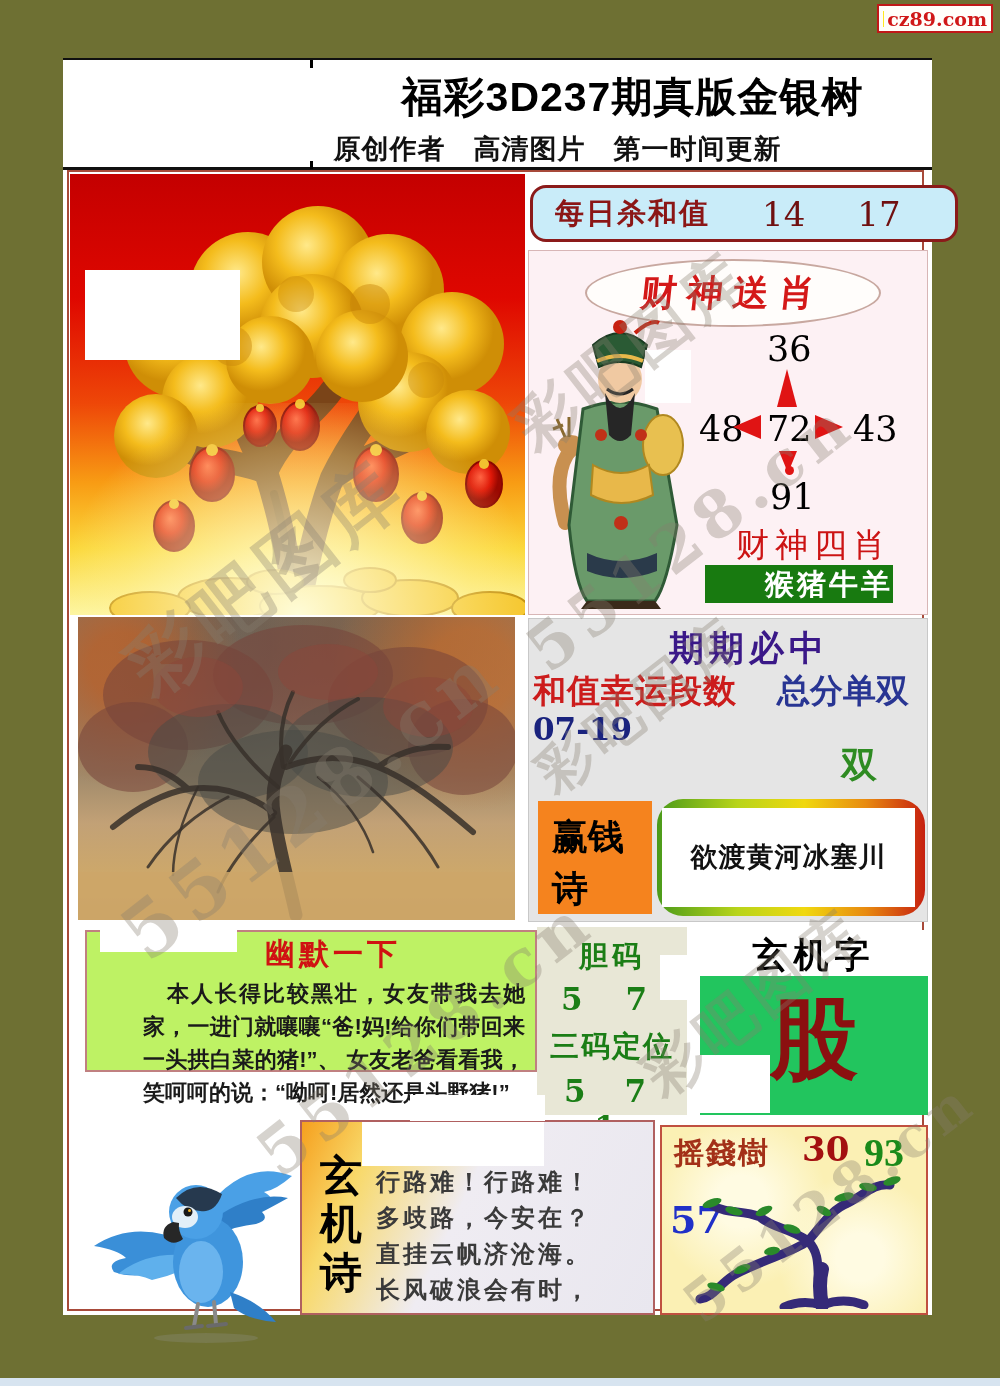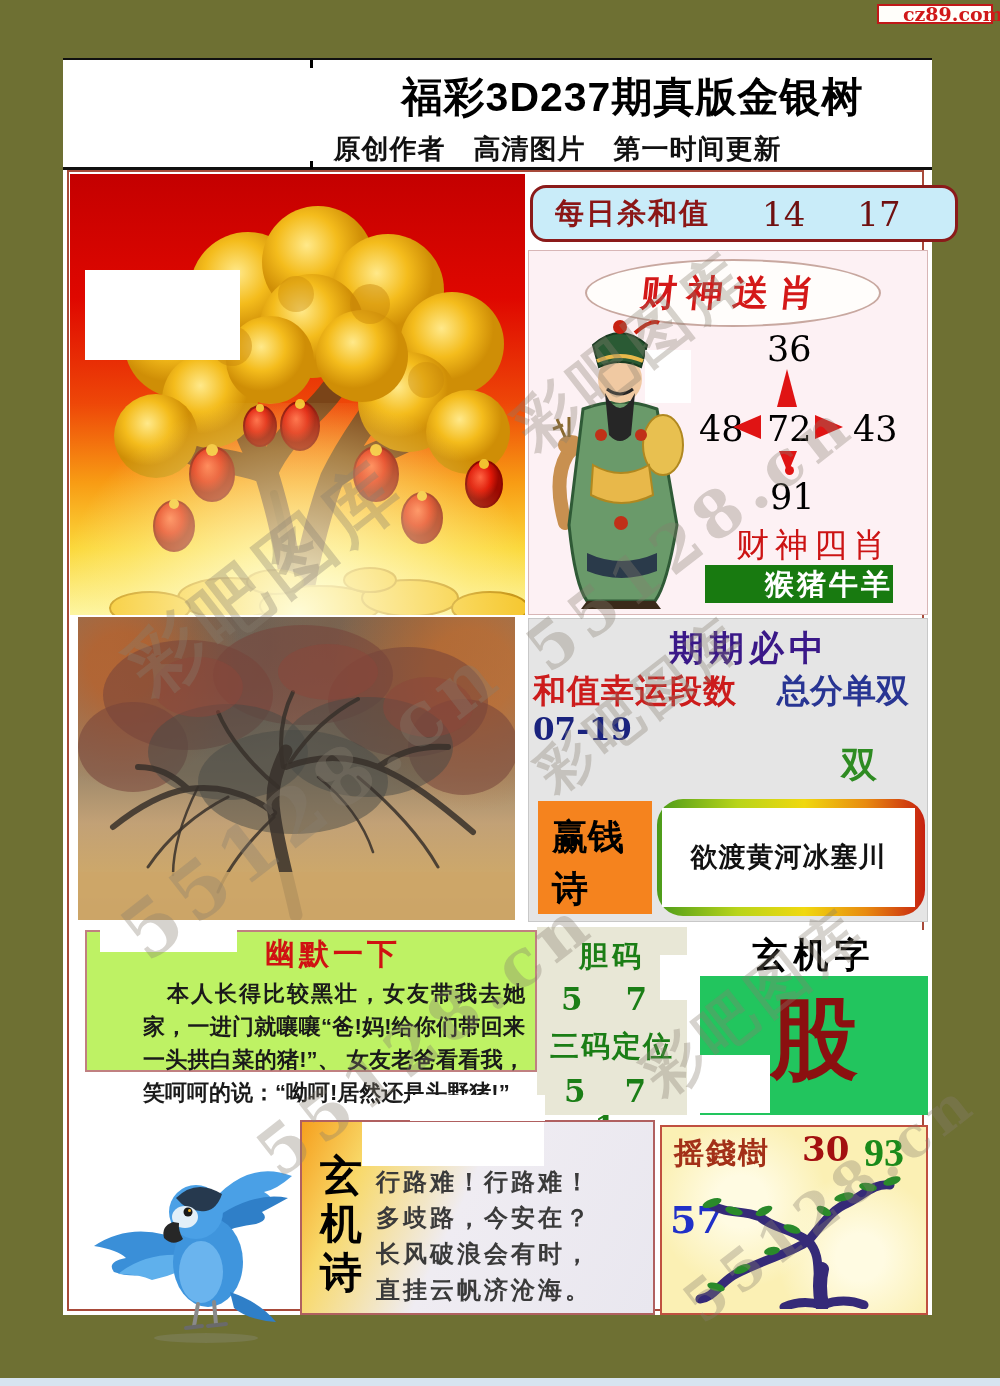--- a/index.html
+++ b/index.html
@@ -2,22 +2,22 @@
 <html><head>
 <meta charset="utf-8">
 <style>
   html,body{margin:0;padding:0;}
   body{
     width:1000px;height:1386px;position:relative;overflow:hidden;
     background:#6e7033;
     font-family:"Liberation Sans",sans-serif;
   }
   
-  .badge{position:absolute;top:4px;right:7px;width:116px;height:20px;background:#fffefa;
-    border:2px solid #c01818;box-sizing:border-box;display:flex;align-items:center;gap:4px;padding:0 20px;}
+  .badge{position:absolute;top:4px;right:7px;width:116px;height:29px;background:#fffefa;
+    border:2px solid #c01818;box-sizing:border-box;display:flex;align-items:center;gap:4px;padding:0 4px;}
   .badge-sq{width:16px;height:16px;background:#ffe920;}
   .badge-text{color:#d01818;font-size:19px;font-weight:bold;font-family:"DejaVu Serif",serif;}
 
   
   .page{position:absolute;left:63px;top:58px;width:869px;height:1257px;background:#ffffff;}
   .frame{position:absolute;left:4px;top:112px;width:857px;height:1141px;border:2px solid #a84a3a;box-sizing:border-box;}
 
   .header{position:absolute;left:0;top:0;width:869px;height:112px;background:#fff;
     border-top:2px solid #101010;border-bottom:3px solid #101010;box-sizing:border-box;text-align:center;}
   .title{margin-top:10px;padding-left:270px;font-size:41px;font-weight:bold;color:#000;letter-spacing:1px;white-space:nowrap;}
@@ -358,22 +358,22 @@
   </svg>
 
   <div class="xpoem">
     <div class="censor c5" style="left:60px;top:0;"></div>
     <div class="xpoem-label">玄
 机
 诗</div>
     <div class="xpoem-lines">
       <div>行路难！行路难！</div>
       <div>多歧路，今安在？</div>
+      <div>直挂云帆济沧海。</div>
       <div>长风破浪会有时，</div>
-      <div>直挂云帆济沧海。</div>
     </div>
   </div>
 
   <div class="mtree">
     <div class="mt-title">摇錢樹</div>
     <div class="mt-red">30</div>
     <div class="mt-green">93</div>
     <div class="mt-blue">57</div>
     <svg class="mt-svg" width="248" height="152" viewBox="0 0 248 152">
       <path d="M150 148 C142 120 152 100 136 84 C116 70 102 72 88 60 M136 84 C150 68 160 52 176 46 M88 60 C70 52 56 58 40 48 M176 46 C192 38 202 26 218 28 M136 84 C120 96 92 102 62 118 M62 118 C46 128 42 140 28 142 M150 148 Q130 142 112 150 M150 148 Q172 140 192 148" stroke="#352a78" stroke-width="9" fill="none" stroke-linecap="round"></path>

